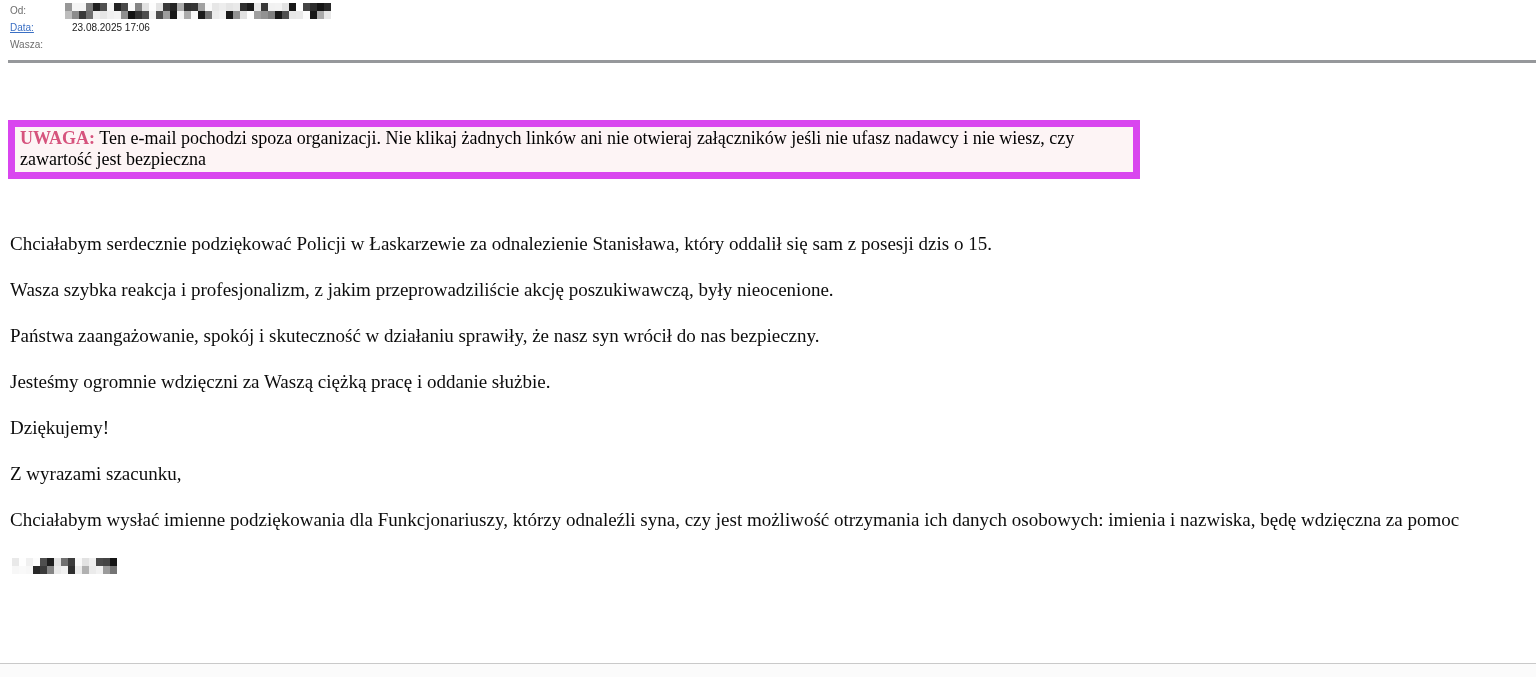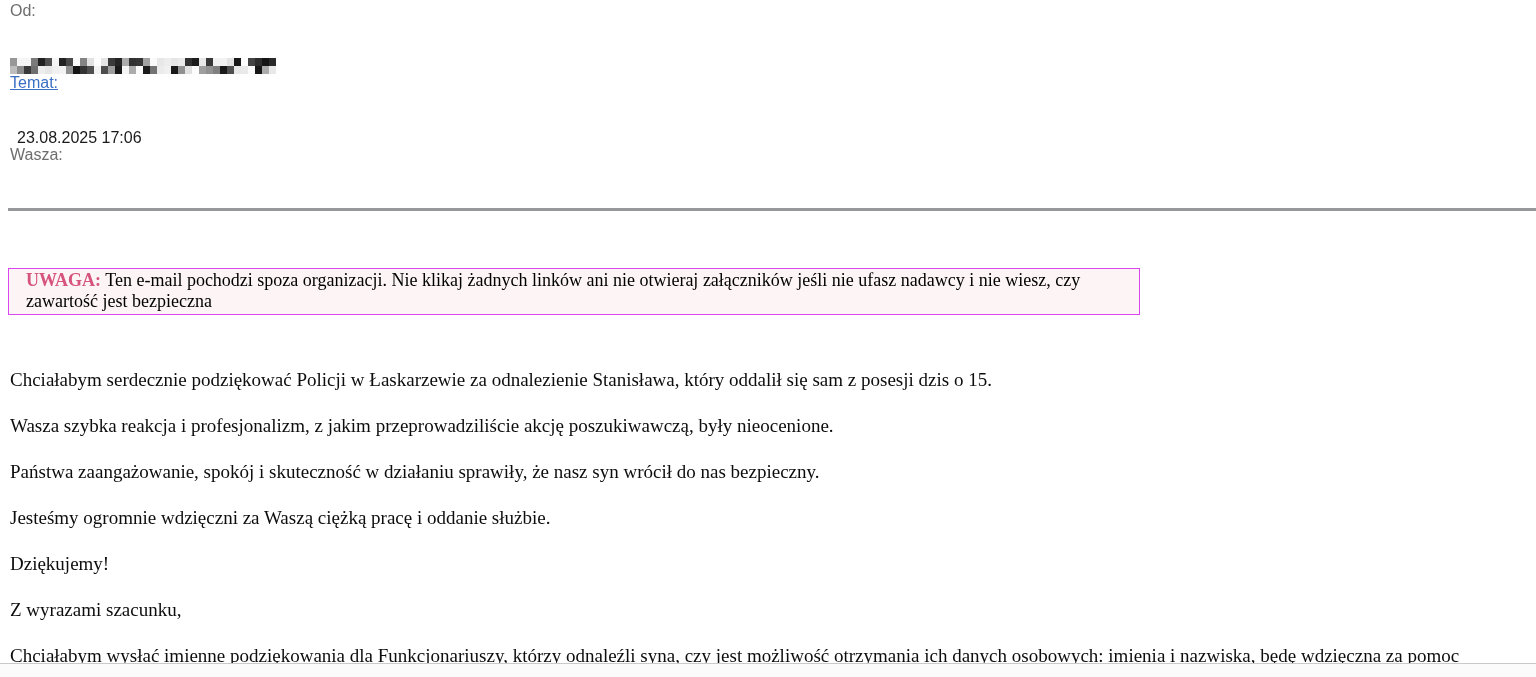--- a/index.html
+++ b/index.html
@@ -2,36 +2,36 @@
 <html lang="pl"><head>
 <meta charset="utf-8">
 <style>
   html,body{margin:0;padding:0;background:#ffffff;}
   body{
     width:1536px;height:677px;position:relative;overflow:hidden;
     font-family:"Liberation Sans",sans-serif;color:#1a1a1a;
   }
   
   .mail-header{padding:2px 0 0 10px;}
-  .hdr-row{display:flex;align-items:flex-start;line-height:17px;font-size:16px;flex-direction:column;}
+  .hdr-row{display:flex;align-items:flex-start;line-height:17px;font-size:10px;}
   .hdr-label{display:inline-block;width:55px;color:#6d6d6d;flex:0 0 55px;}
   .hdr-value{color:#222;}
   .hdr-link{color:#3a6fc4;text-decoration:underline;cursor:pointer;}
   .date-value{padding-left:7px;color:#1a1a1a;}
   .redacted{display:grid;grid-auto-flow:row;}
   .redacted i{display:block;}
   .redacted-sender{grid-template-columns:repeat(38,7px);grid-template-rows:repeat(2,8px);margin-top:1px;}
   .redacted-signature{grid-template-columns:repeat(15,7px);grid-template-rows:repeat(2,8px);}
   .top-divider{height:3px;background:#96989b;margin:7px 0 0 8px;}
   
   .warning-box{
     margin:57px 0 0 8px;width:1108px;
-    border:1px solid #d946ef;background:#fdf4f5;
+    border:7px solid #d946ef;background:#fdf4f5;
     font-family:"Liberation Serif",serif;font-size:18px;line-height:21px;
-    padding:1px 5px 2px 17px;color:#000;
+    padding:1px 5px 2px 5px;color:#000;
   }
   .warning-prefix{font-weight:bold;}
   
   .mail-body{margin:53px 0 0 10px;font-family:"Liberation Serif",serif;
     font-size:19px;line-height:24px;color:#0d0d0d;}
   .mail-body p{margin:0 0 22px 0;}
   .signature-block{margin-top:26px;margin-left:2px;}
   
   .bottom-divider{position:absolute;left:0;right:0;top:663px;height:1px;background:#c9c9c9;}
   .footer-strip{position:absolute;left:0;right:0;top:664px;bottom:0;background:#fbfbfb;}
@@ -115,21 +115,21 @@
         <i style="background: rgb(79, 79, 79);"></i>
         <i style="background: rgb(231, 231, 231);"></i>
         <i style="background: rgb(233, 233, 233);"></i>
         <i style="background: rgb(251, 251, 251);"></i>
         <i style="background: rgb(23, 23, 23);"></i>
         <i style="background: rgb(171, 171, 171);"></i>
         <i style="background: rgb(232, 232, 232);"></i>
       </span>
   </div>
   <div class="hdr-row">
-    <span class="hdr-label hdr-link">Temat:</span>
+    <span class="hdr-label hdr-link">Data:</span>
     <span class="hdr-value date-value">23.08.2025 17:06</span>
   </div>
   <div class="hdr-row">
     <span class="hdr-label">Wasza:</span>
     <span class="hdr-value"></span>
   </div>
 </div>
 
 <div class="top-divider"></div>
 

